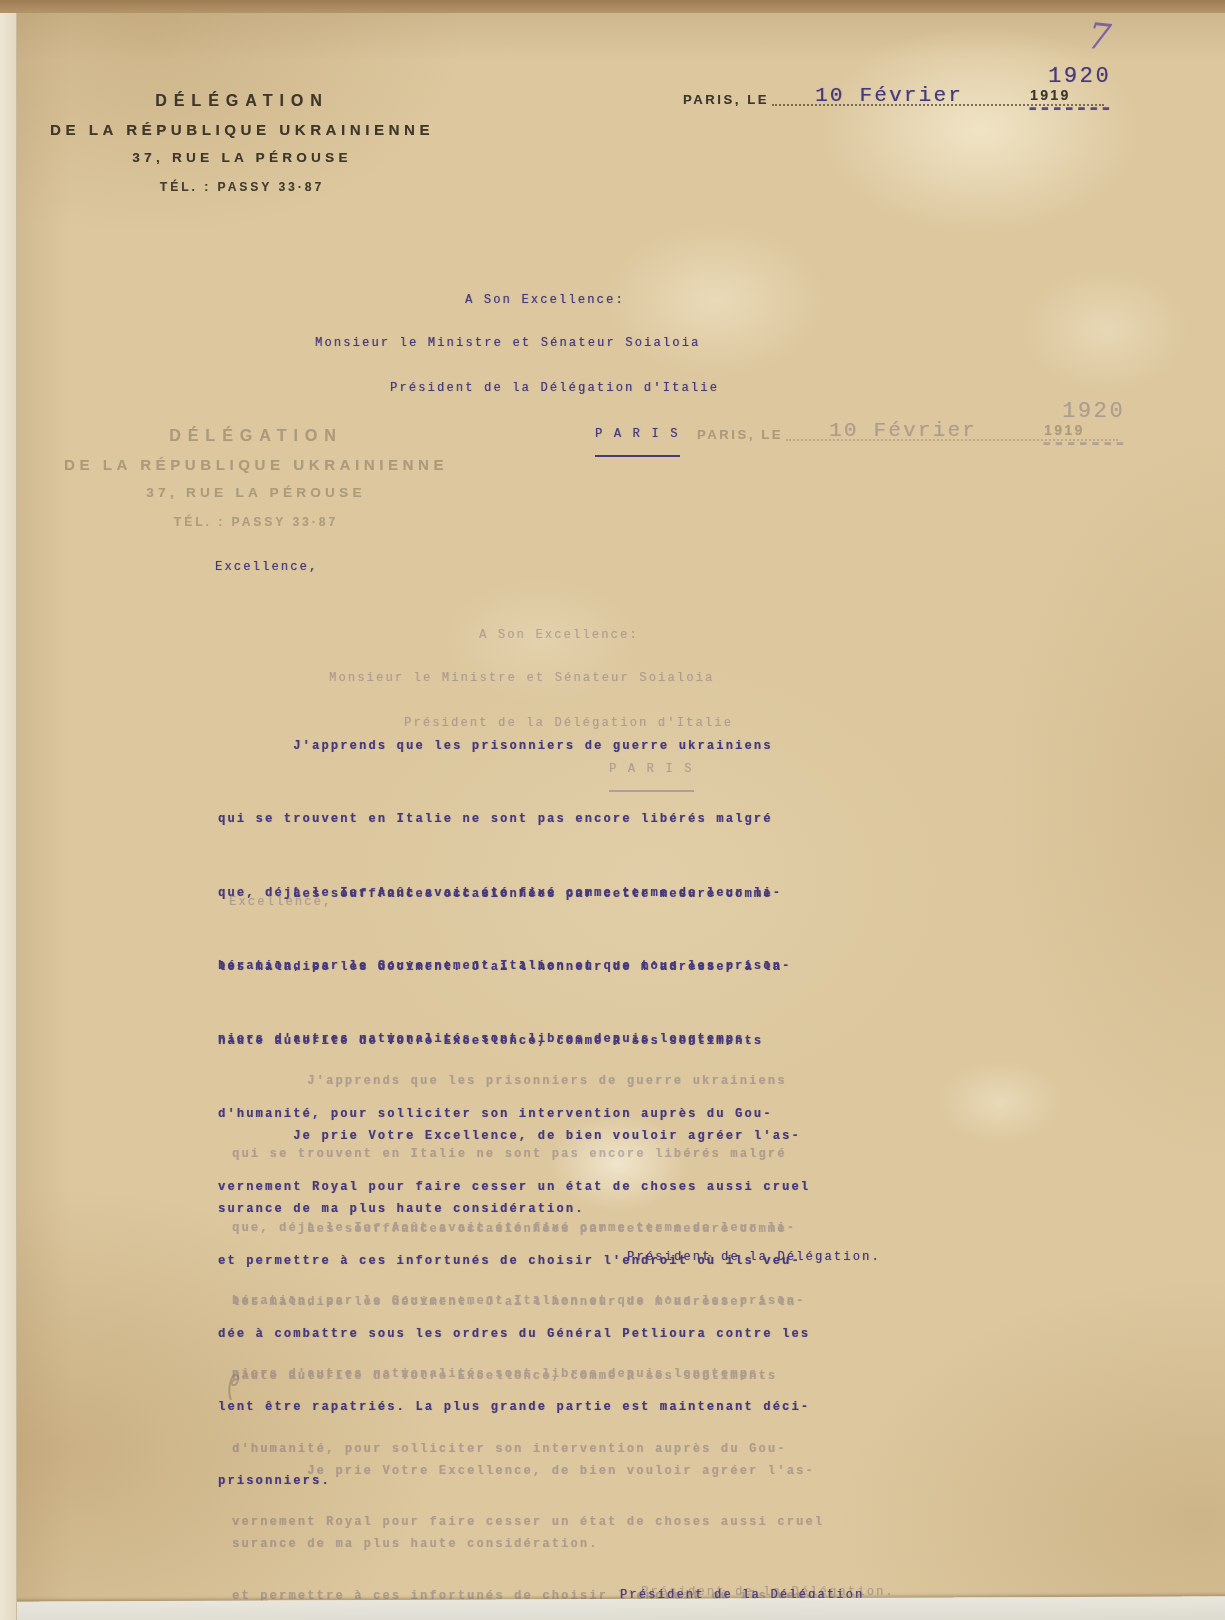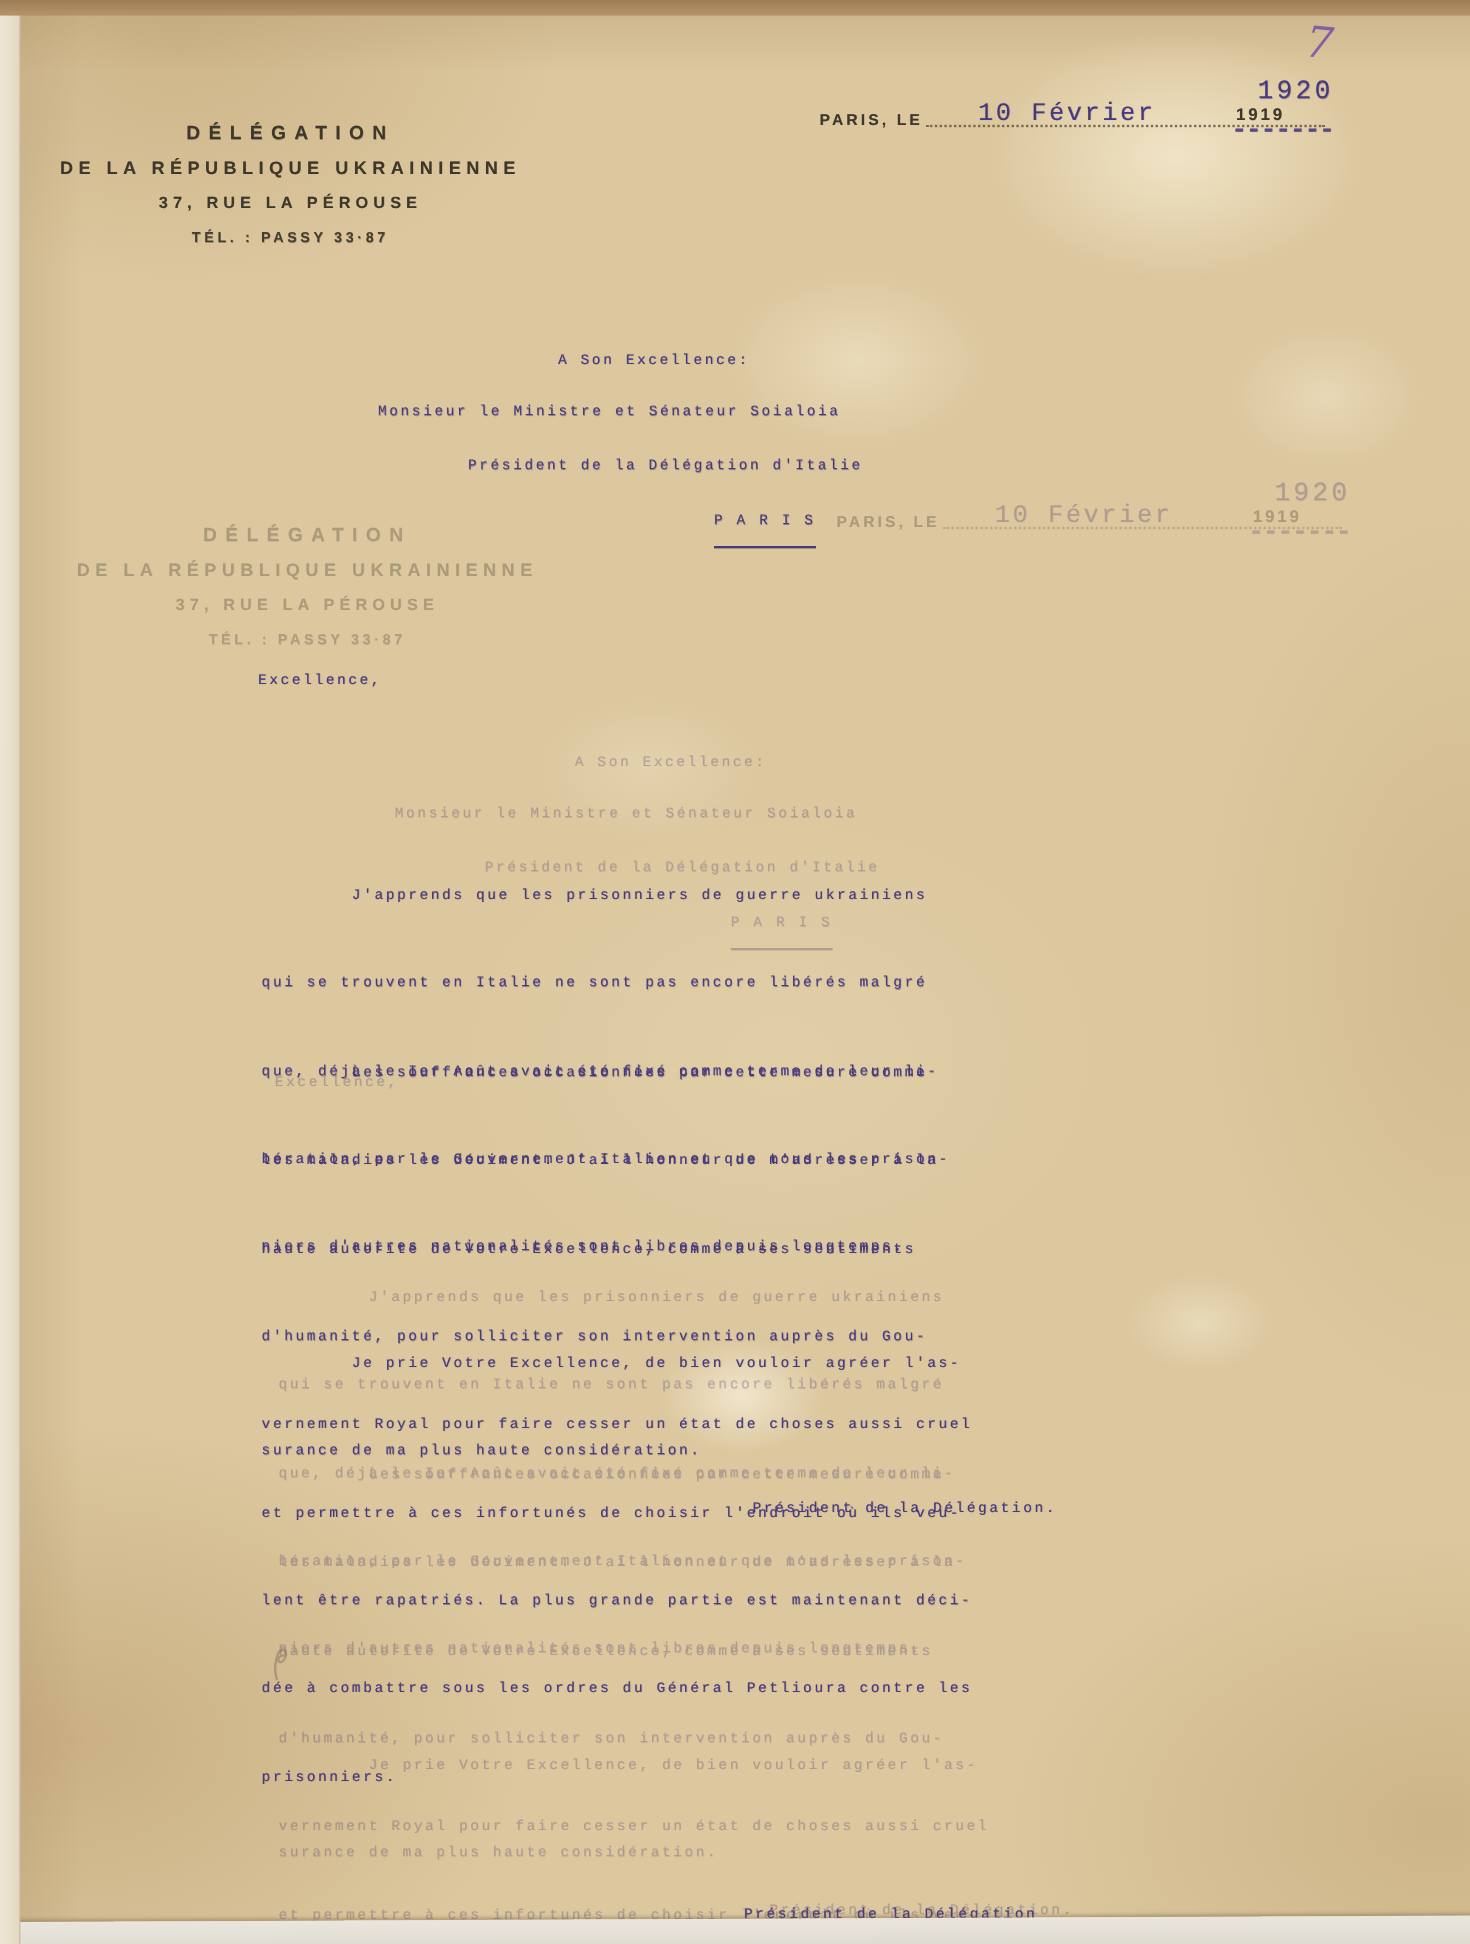--- a/index.html
+++ b/index.html
@@ -32,23 +32,23 @@
     font-family:"Liberation Sans",sans-serif;font-weight:700;color:#3e372b;white-space:pre;
     text-shadow:.3px .3px .4px rgba(50,42,30,.4);
   }
   .letter{position:absolute;inset:0;z-index:2;}
   .ghost{
     position:absolute;inset:0;z-index:1;opacity:.3;
     filter:blur(.6px) saturate(.75);
     transform:translate(14px,335px);
     pointer-events:none;
   }
-  .lh-line{position:absolute;left:16px;right:0;text-align:center;margin-top:11px;}
+  .lh-line{position:absolute;left:16px;right:0;text-align:center;}
   .para{position:absolute;left:218px;line-height:24.45px;}
-  .para div{height:24.45px;}
+  .para div{height:24.45px;font-weight:bold;}
   .paris-underline{border-bottom:2px solid #463a7e;padding-bottom:14px;}
   .leader{border-bottom:2px dotted rgba(95,82,60,.8);}
   .strike{font-weight:700;letter-spacing:-1px;color:#4a3b85;opacity:.9;}
   .edge-top{position:absolute;left:0;right:0;top:0;height:13px;z-index:6;
     background:linear-gradient(180deg,#9d7d54,#b5946a);}
   .edge-left{position:absolute;left:0;top:0;bottom:0;width:16px;z-index:5;
     background:linear-gradient(90deg,#eee6d4,#e3d9c2);
     border-right:1px solid rgba(130,105,70,.35);}
   .next-page{position:absolute;left:-6px;right:-6px;top:1599px;height:32px;z-index:4;
     background:linear-gradient(180deg,#e9e6dd,#d9d6cc);
@@ -146,22 +146,22 @@
       <div>niers d'autres nationalités sont libres depuis longtemps.</div>
     </div>
 
     <div class="para typed" style="top:833px;">
       <div>        Les souffrances occasionnées par cette mesure comme</div>
       <div>les maladies les déciment. J'ai l'honneur de m'adresser à la</div>
       <div>haute autorité de Votre Excellence, comme à ses sentiments</div>
       <div>d'humanité, pour solliciter son intervention auprès du Gou-</div>
       <div>vernement Royal pour faire cesser un état de choses aussi cruel</div>
       <div>et permettre à ces infortunés de choisir l'endroit où ils veu-</div>
+      <div>dée à combattre sous les ordres du Général Petlioura contre les</div>
       <div>lent être rapatriés. La plus grande partie est maintenant déci-</div>
-      <div>dée à combattre sous les ordres du Général Petlioura contre les</div>
       <div>prisonniers.</div>
     </div>
 
     <div class="para typed" style="top:1075px;">
       <div>        Je prie Votre Excellence, de bien vouloir agréer l'as-</div>
       <div>surance de ma plus haute considération.</div>
     </div>
 
     <div class="abs typed" style="left:627px;top:1250px;">Président de la Délégation.</div>
   </div>

